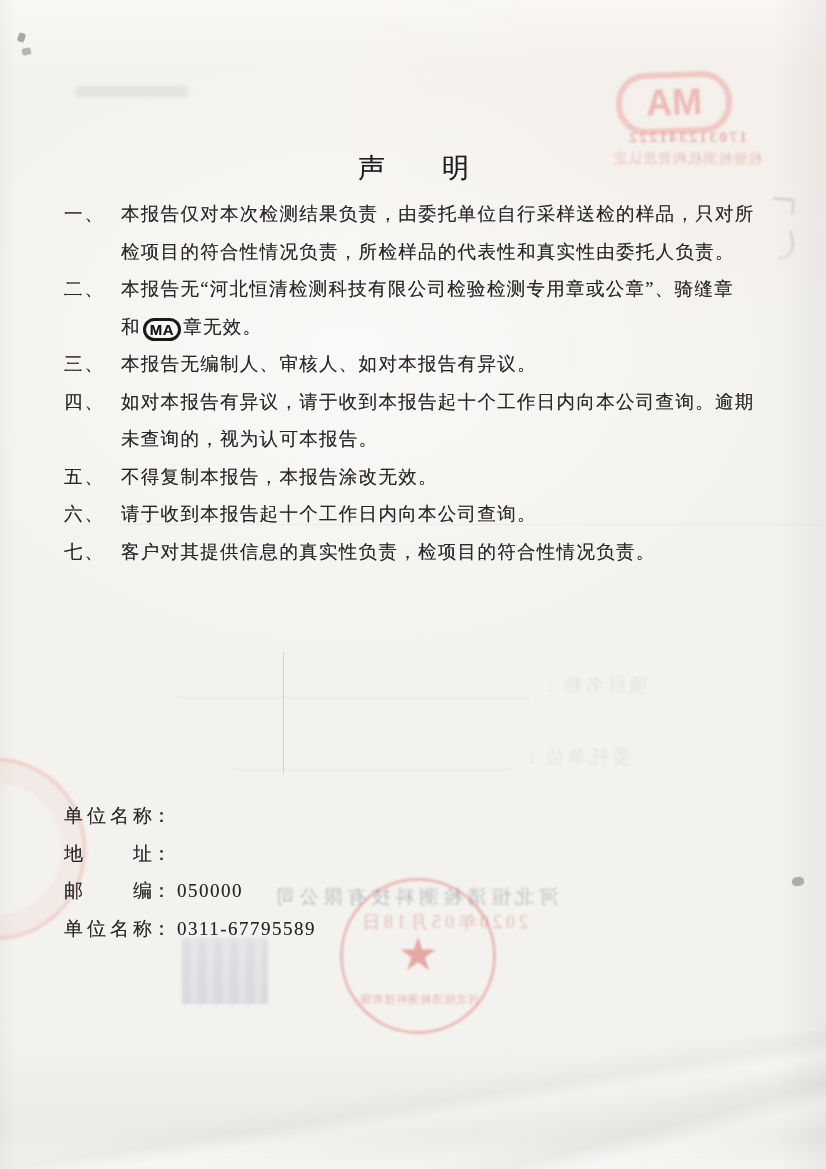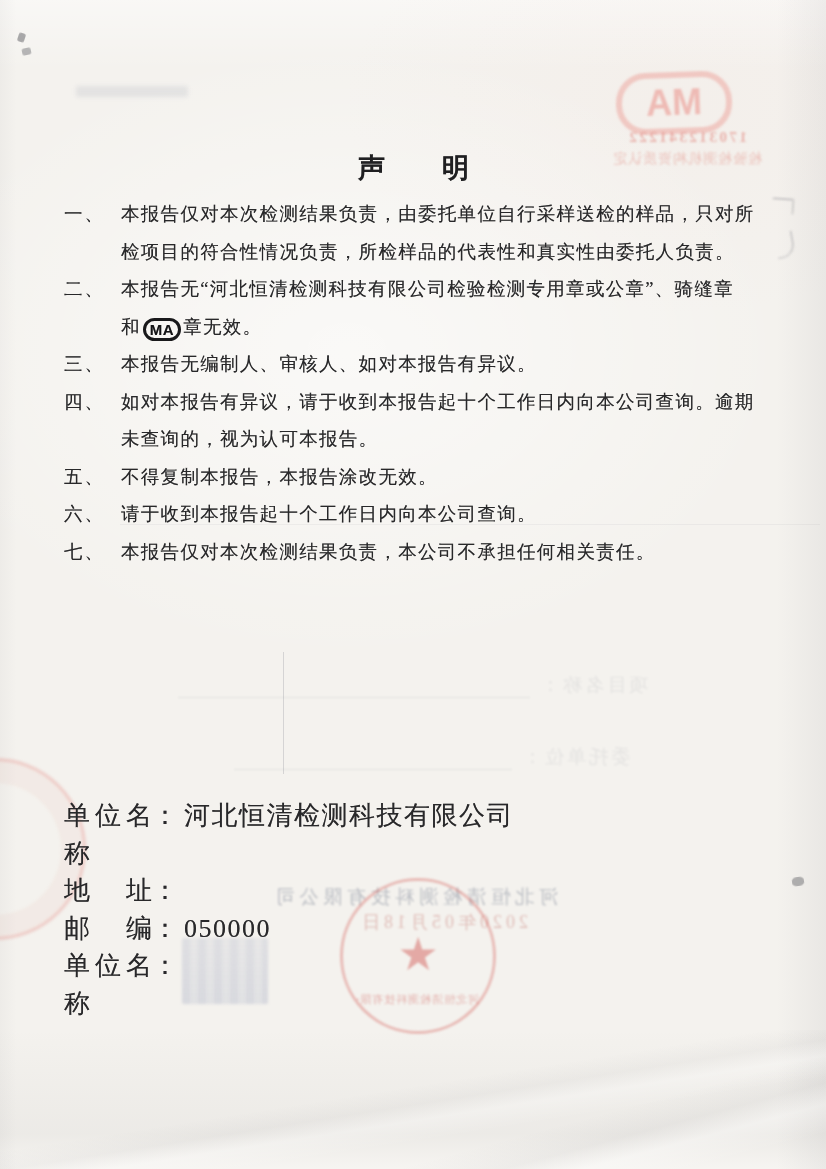--- a/index.html
+++ b/index.html
@@ -14,21 +14,21 @@
       linear-gradient(to bottom, rgba(255,255,255,0.45) 0, rgba(255,255,255,0) 6%, rgba(255,255,255,0) 88%, rgba(90,90,95,0.05) 97%, rgba(255,255,255,0.2) 100%),
       #f4f2ee;
     font-family:"Liberation Serif","DejaVu Serif",serif;
     color:#28282a;
   }
 
   
   .content{position:absolute;left:64px;top:150px;width:700px;}
   .title{
     margin:0 0 10px 0;text-align:center;
-    font-size:27px;font-weight:bold;line-height:36px;letter-spacing:1px;
+    font-size:27px;font-weight:normal;line-height:36px;letter-spacing:1px;
     color:#1f1f21;
     text-shadow:0 0 0.5px rgba(30,30,30,0.55);
   }
   .statements{}
   .item{display:flex;align-items:flex-start;}
   .item .no{
     flex:0 0 57px;font-size:18.5px;letter-spacing:2px;line-height:37.5px;
     text-shadow:0 0 0.4px rgba(35,35,35,0.5);
   }
   .item .txt{
@@ -39,21 +39,21 @@
   .cma-inline{
     display:inline-block;box-sizing:border-box;
     border:3.5px solid #19191b;border-radius:13px;
     padding:0 4px;margin:0 2px;
     font-family:"Liberation Sans","DejaVu Sans",sans-serif;
     font-weight:bold;font-size:15px;line-height:17px;letter-spacing:0.5px;
     vertical-align:-2px;color:#141416;
   }
 
   .contact{position:absolute;left:64px;top:797px;}
-  .crow{display:flex;font-size:26px;line-height:37.5px;text-shadow:0 0 0.4px rgba(35,35,35,0.5);}
+  .crow{display:flex;font-size:19px;line-height:37.5px;text-shadow:0 0 0.4px rgba(35,35,35,0.5);}
   .clabel{display:inline-block;width:88px;text-align:justify;text-align-last:justify;}
   .colon{margin-right:6px;}
   .cvalue{letter-spacing:1.5px;}
 
   
   .bleed{position:absolute;inset:0;pointer-events:none;}
   .mirror{transform:scaleX(-1);}
 
   .cma-ghost{
     position:absolute;left:616px;top:72px;width:104px;height:50px;
@@ -198,43 +198,43 @@
       <div class="item">
         <span class="no">五、</span>
         <span class="txt">不得复制本报告，本报告涂改无效。</span>
       </div>
       <div class="item">
         <span class="no">六、</span>
         <span class="txt">请于收到本报告起十个工作日内向本公司查询。</span>
       </div>
       <div class="item">
         <span class="no">七、</span>
-        <span class="txt">本报告仅对本次检测结果负责，本公司不承担任何相关责任。</span>
+        <span class="txt">客户对其提供信息的真实性负责，检项目的符合性情况负责。</span>
       </div>
     </div>
   </div>
 
   <div class="contact">
     <div class="crow">
       <span class="clabel">单位名称</span>
         <span class="colon">：</span>
-        <span class="cvalue">河北恒清检测科技有限公司</span>
     </div>
     <div class="crow">
       <span class="clabel">地址</span>
         <span class="colon">：</span>
     </div>
     <div class="crow">
       <span class="clabel">邮编</span>
         <span class="colon">：</span>
         <span class="cvalue">050000</span>
     </div>
     <div class="crow">
       <span class="clabel">单位名称</span>
         <span class="colon">：</span>
+        <span class="cvalue">0311-67795589</span>
     </div>
   </div>
 
   <div class="speck-a"></div>
   <div class="speck-b"></div>
   <div class="speck-right"></div>
   <div class="smudge-a"></div>
   <div class="smudge-b"></div>
   <div class="crease-v"></div>
   <div class="crease-h"></div>

